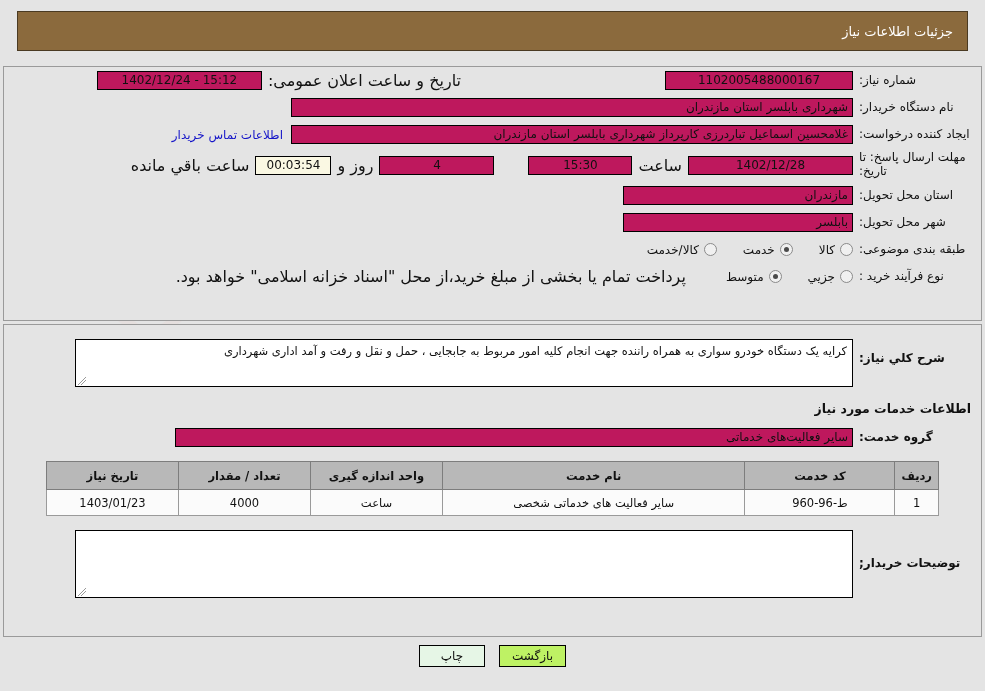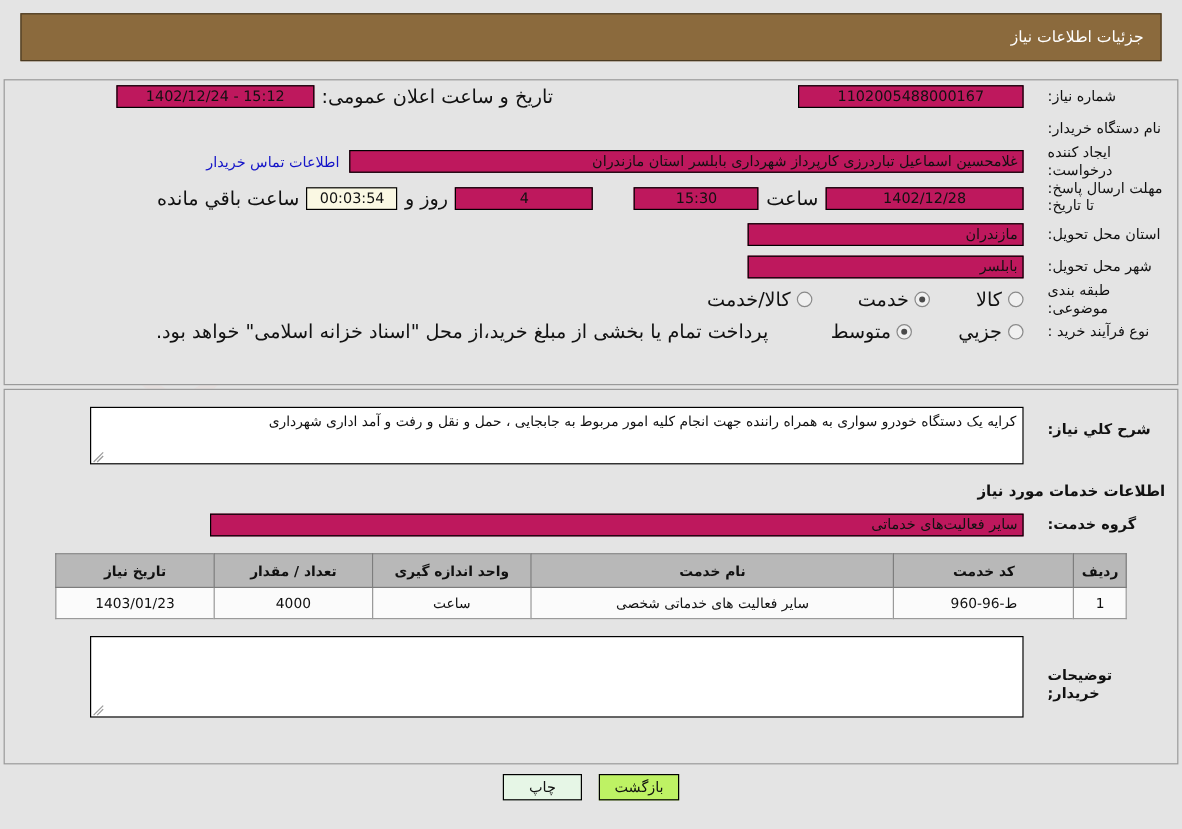--- a/index.html
+++ b/index.html
@@ -54,21 +54,21 @@
   .row {
     display: flex;
     align-items: center;
     height: 27px;
     padding: 0 10px;
   }
 
   .lbl {
     width: 118px;
     text-align: left;
-    padding-left: 20px;
+    padding-left: 6px;
     flex: 0 0 118px;
     font-size: 12px;
     line-height: 1.25;
   }
   .lbl.two-line { line-height: 1.15; }
 
   .fld {
     background: #be185d;
     border: 1px solid #000000;
     height: 19px;
@@ -106,21 +106,21 @@
     flex: 0 0 13px;
   }
   .radio.on::after {
     content: "";
     position: absolute;
     left: 3px; top: 3px;
     width: 5px; height: 5px;
     border-radius: 50%;
     background: #4a4a4a;
   }
-  .rlabel { font-size: 16px; white-space: nowrap; margin-left: 12px; }
+  .rlabel { font-size: 12px; white-space: nowrap; }
 
   
   .ta-wrap { position: relative; }
   .ta {
     background: #ffffff;
     border: 1px solid #000;
     font-size: 11.5px;
     line-height: 17px;
     padding: 3px 5px 0 5px;
     text-align: right;
@@ -207,20 +207,21 @@
   <div class="row">
     <div class="lbl">شماره نیاز:</div>
     <div class="fld num center">1102005488000167</div>
     <div class="dash"></div>
     <div class="txt">تاریخ و ساعت اعلان عمومی:</div>
     <div class="fld date center">15:12 - 1402/12/24</div>
   </div>
 
   <div class="row">
     <div class="lbl">نام دستگاه خریدار:</div>
+    <div class="fld wide">شهرداری بابلسر استان مازندران</div>
   </div>
 
   <div class="row">
     <div class="lbl">ایجاد کننده درخواست:</div>
     <div class="fld wide">غلامحسین اسماعیل تباردرزی کارپرداز شهرداری بابلسر استان مازندران</div>
     <div class="link">اطلاعات تماس خریدار</div>
   </div>
 
   <div class="row" style="height:34px">
     <div class="lbl two-line">مهلت ارسال پاسخ: تا تاریخ:</div>

